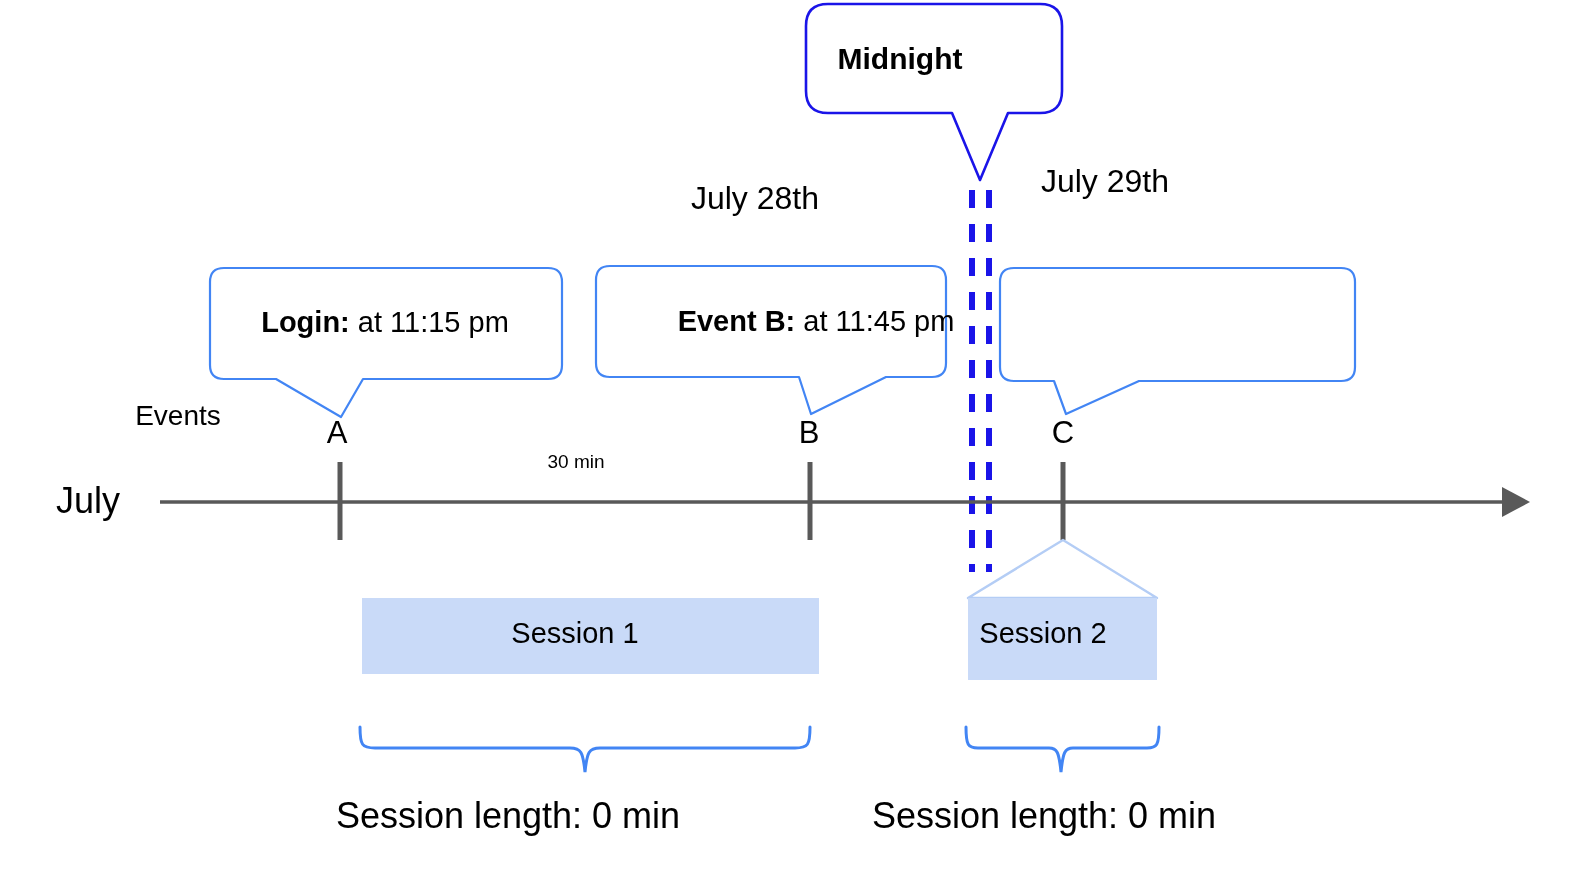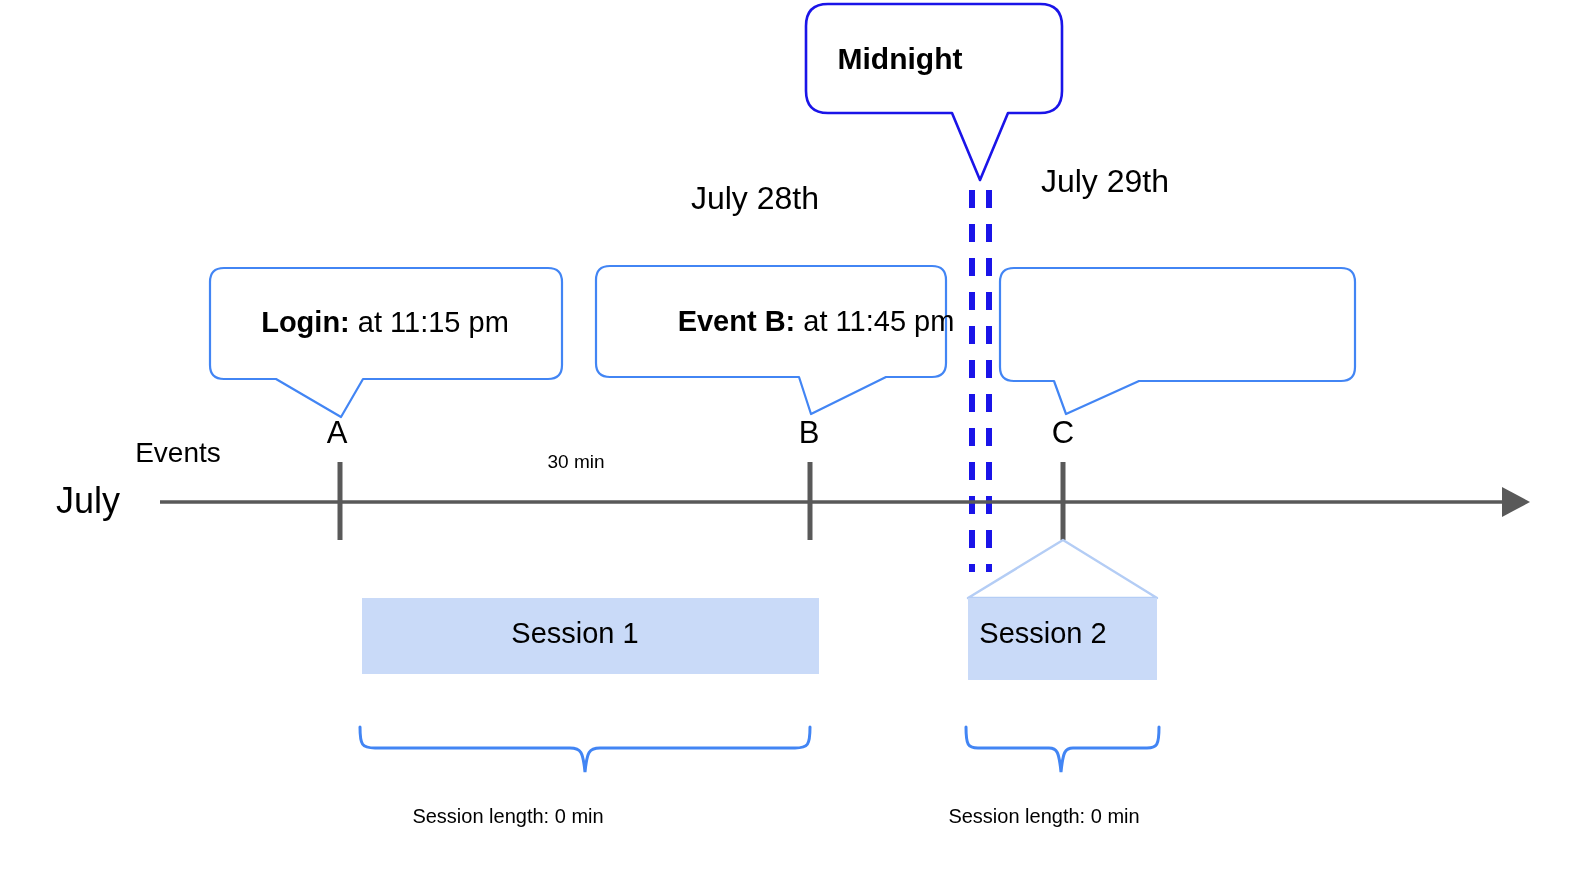--- a/index.html
+++ b/index.html
@@ -68,21 +68,21 @@
   .axis-name-user {
     font-size: 36px;
   }
   .axis-name-events {
     font-size: 28px;
   }
   .duration-text {
     font-size: 19px;
   }
   .length-text {
-    font-size: 20px;
+    font-size: 36px;
   }
   .date-text {
     font-size: 32px;
   }
 </style>
 </head>
 <body>
 
 <div id="stage">
 
@@ -179,21 +179,21 @@
 
   <div class="callout-text" style="left:385px; top:322px;">
     <b>Login:</b><span> at 11:15 pm</span>
   </div>
 
   <div class="callout-text" style="left:816px; top:321px;">
     <b>Event B:</b><span> at 11:45 pm</span>
   </div>
 
 
-  <div class="lbl lbl-center axis-name-events" style="left:178px; top:453px;text-align:center;">Events</div>
+  <div class="lbl lbl-center axis-name-events" style="left:178px; top:416px;text-align:center;">Events</div>
   <div class="lbl lbl-center axis-name-user" style="left:88px; top:501px;">July</div>
 
   <div class="lbl lbl-center tick-letter" style="left:337px; top:432px;">A</div>
   <div class="lbl lbl-center tick-letter" style="left:809px; top:432px;">B</div>
   <div class="lbl lbl-center tick-letter" style="left:1063px; top:432px;">C</div>
 
   <div class="lbl lbl-center duration-text" style="left:576px; top:461px;">30 min</div>
 
   <div class="session-text" style="left:575px; top:633px;text-align:right;">Session 1</div>
   <div class="session-text" style="left:1043px; top:633px;text-align:center;">Session 2</div>

